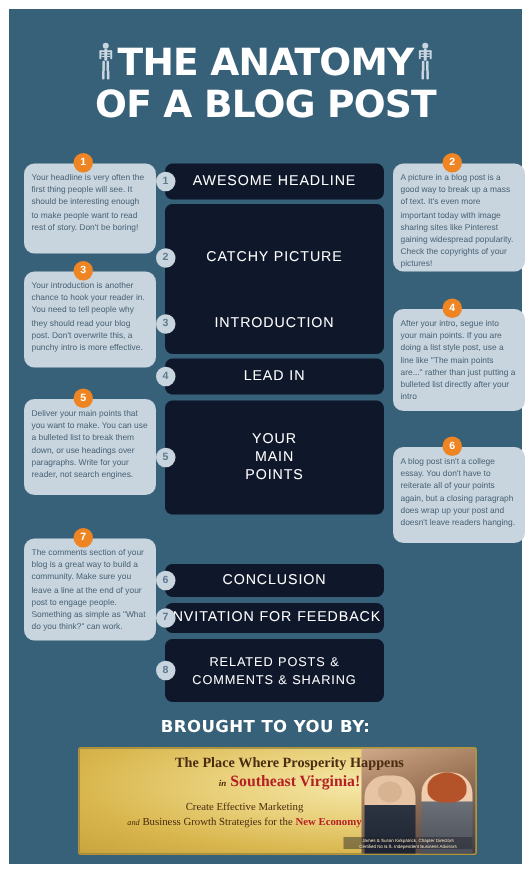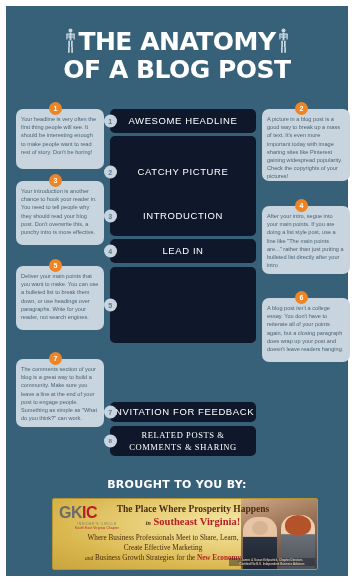--- a/index.html
+++ b/index.html
@@ -374,58 +374,57 @@
       <div class="bar-label">INTRODUCTION</div>
     </div>
 
     <div class="bar" style="top:233px; height:24px;">
       <div class="bar-num">4</div>
       <div class="bar-label">LEAD IN</div>
     </div>
 
     <div class="bar" style="top:261px; height:76px;">
       <div class="bar-num">5</div>
-    </div>
-
+      <div class="bar-label">YOUR
+MAIN
+POINTS</div>
+    </div>
+
+    <div class="bar" style="top:370px; height:22px;">
+      <div class="bar-num">6</div>
+      <div class="bar-label">CONCLUSION</div>
+    </div>
 
     <div class="bar" style="top:396px; height:20px;">
       <div class="bar-num">7</div>
       <div class="bar-label">INVITATION FOR FEEDBACK</div>
     </div>
 
-    <div class="bar" style="top:420px; height:30px; font-size:8.5px;font-family:Liberation Serif, serif;">
+    <div class="bar" style="top:420px; height:42px; font-size:8.5px;">
       <div class="bar-num">8</div>
       <div class="bar-label">RELATED POSTS  &amp;
 COMMENTS &amp; SHARING</div>
     </div>
 
     <div class="brought">BROUGHT TO YOU BY:</div>
 
     <div class="banner">
       <div class="banner-photo">
         <div class="photo-man"></div>
         <div class="photo-woman"></div>
       </div>
 
-      <div class="banner-logo">
-        <div class="logo-gkic">
-          GK<span class="c-red">IC</span>
-        </div>
-        <div class="logo-sub">INSIDER'S CIRCLE</div>
-        <div class="logo-chapter">South East Virginia Chapter</div>
-      </div>
 
       <div class="banner-head">The Place Where Prosperity Happens</div>
       <div class="banner-sub">
         <span class="small-it">in</span>
         <span>Southeast Virginia!</span>
       </div>
 
       <div class="banner-body">
-        <div>Where Business Professionals Meet to Share, Learn,</div>
         <div>Create Effective Marketing</div>
         <div>
           <span class="amp">and</span>
           <span>Business Growth Strategies for the</span>
           <span class="ne">New Economy</span>
         </div>
       </div>
 
       <div class="banner-fineprint">
         <div>James &amp; Susan Kirkpatrick, Chapter Directors</div>

